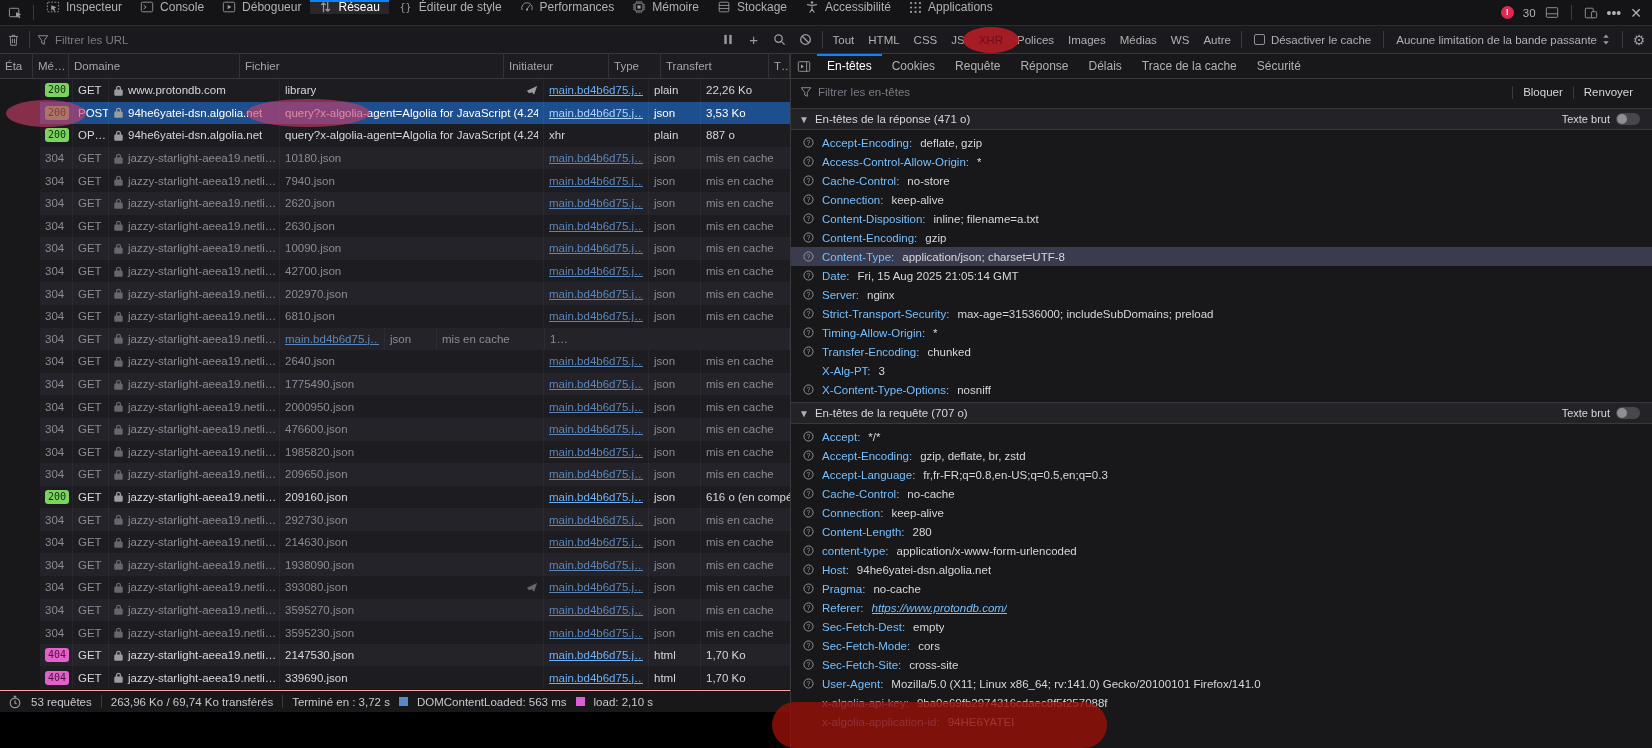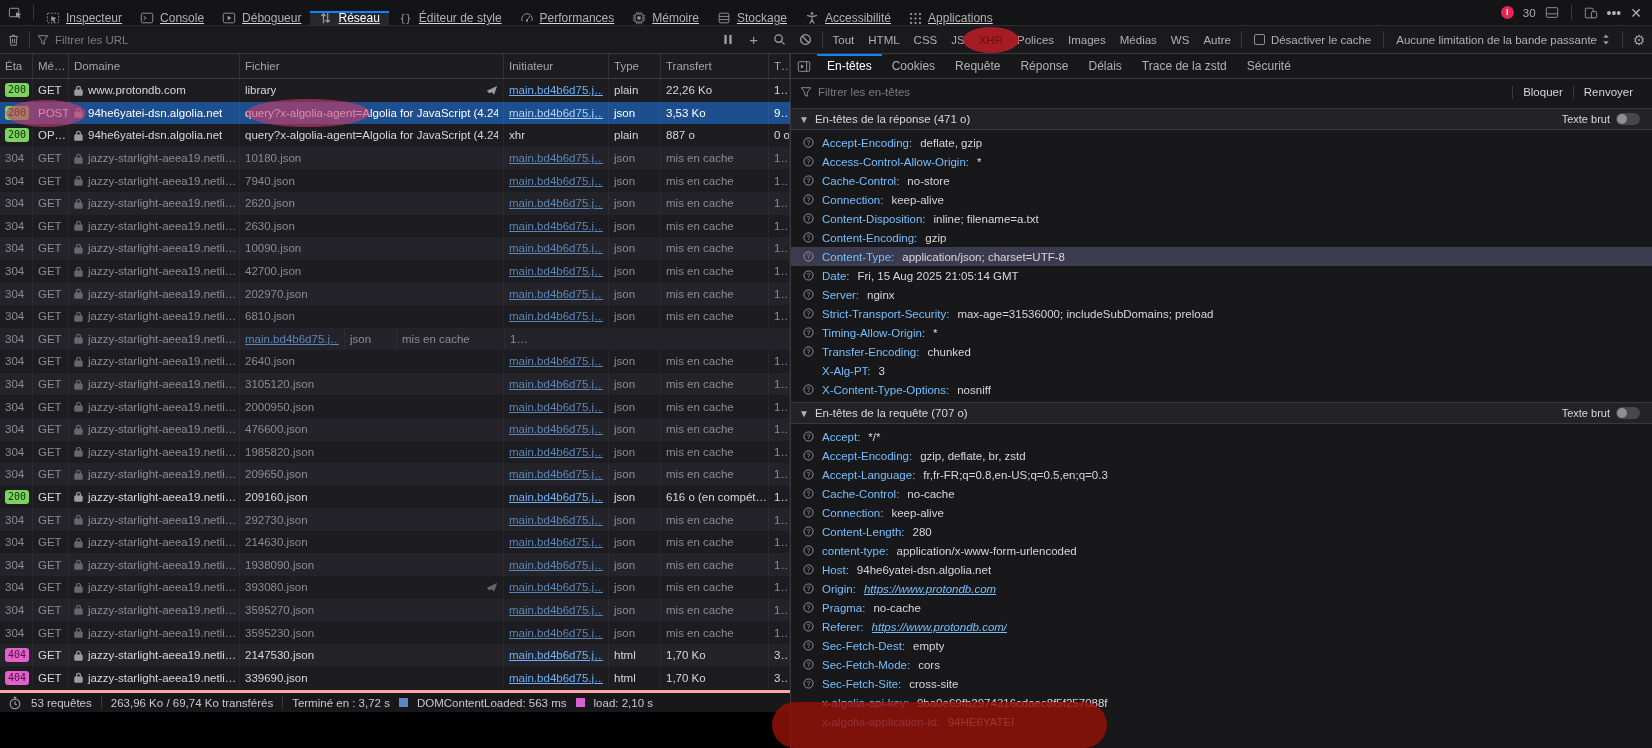--- a/index.html
+++ b/index.html
@@ -6,21 +6,21 @@
   html,body { background:#000; }
   body { font-family:"Liberation Sans", sans-serif; }
   #app { position:relative; width:1652px; height:748px; background:#18181a; overflow:hidden; color:#d7d7db; font-size:11.5px; }
 
   .icon { display:inline-flex; align-items:center; justify-content:center; color:#9b9ba2; flex:none; }
   .sep-v { width:1px; background:#38383d; margin:5px 3px; align-self:stretch; flex:none; }
 
   
   .topbar { position:absolute; left:0; top:0; right:0; height:26px; background:#141417; border-bottom:1px solid #2c2c31; display:flex; align-items:stretch; }
   .pick-btn { width:30px; display:flex; align-items:center; justify-content:center; }
-  #top-tabs { display:flex; align-items:flex-end;text-decoration:underline; }
+  #top-tabs { display:flex; align-items:flex-start; }
   .tool-tab { display:flex; align-items:center; gap:6px; padding:0 9px; color:#b1b1b3; font-size:12px; position:relative; white-space:nowrap; }
   .tool-tab.active { background:#27272c; color:#fff; }
   .tool-tab.active::before { content:""; position:absolute; top:0; left:0; right:0; height:2px; background:#0a84ff; }
   .topbar-right { margin-left:auto; display:flex; align-items:center; gap:9px; padding-right:10px; }
   .err-badge { background:#e22850; color:#fff; border-radius:8px; width:13px; height:13px; font-size:9px; line-height:13px; text-align:center; font-weight:bold; }
   .err-count { color:#b1b1b3; }
   .glyph-btn { color:#b1b1b3; font-size:14px; line-height:1; }
 
   
   .netbar { position:absolute; top:26px; left:0; right:0; height:28px; background:#1a1a1e; border-bottom:1px solid #38383d; display:flex; align-items:center; }
@@ -35,38 +35,38 @@
   .cache-group { display:flex; align-items:flex-start; gap:6px; color:#b1b1b3; padding:0 9px; white-space:nowrap; }
   .checkbox { width:11px; height:11px; border:1px solid #8f8f94; border-radius:2px; background:transparent; flex:none; }
   .throttle { display:flex; align-items:center; gap:5px; color:#b1b1b3; padding:0 9px; white-space:nowrap; }
 
   
   .table { position:absolute; left:0; top:54px; width:790px; bottom:0; }
   .thead { display:flex; height:25px; background:#1c1c21; border-bottom:1px solid #38383d; color:#a4a4ad; align-items:stretch; }
   .th { display:flex; align-items:center; padding:0 5px; border-right:1px solid #323238; overflow:hidden; white-space:nowrap; }
   .c0{width:33px;flex:none} .c1{width:36px;flex:none} .c2{width:171px;flex:none} .c3{width:264px;flex:none}
   .c4{width:105px;flex:none} .c5{width:52px;flex:none} .c6{width:108px;flex:none} .c7{flex:1;min-width:0}
-  #rows { position:absolute; top:25px; left:0; right:0; height:611px; overflow:hidden; }
+  #rows { position:absolute; top:25px; left:0; right:0; height:611px; overflow:hidden;padding-left:40px; }
   .row { display:flex; height:22.6px; align-items:stretch; background:#1c1c21; }
   .row.alt { background:#232329; }
   .row.sel { background:#1d4f8f; color:#fff; }
   .cell { display:flex; align-items:center; gap:5px; padding:0 5px; border-right:1px solid rgba(255,255,255,0.045); overflow:hidden; white-space:nowrap; }
   .cell.between { justify-content:space-between; }
   .badge { font-family:"DejaVu Sans Mono", monospace; font-size:10px; padding:0 3px; border-radius:3px; line-height:14px; flex:none; }
   .badge.g { background:#7cd35f; color:#0f3010; }
   .badge.m { background:#e361c8; color:#4d1043; }
   a.init { color:#6eb0f7; text-decoration:underline; overflow:hidden; }
   .row.sel a.init { color:#abd1ff; }
   .row.dim { color:#8b8b94; }
   .row.dim .icon { color:#66666d; }
   .row.dim a.init { color:#5c86b8; }
   .lock { color:#9b9ba2; }
 
   
-  .statusbar { position:absolute; left:0; top:690px; width:790px; height:22px; background:#18181b; border-top:3px solid #fca5a5; display:flex; align-items:center; gap:9px; color:#c8c8cd; padding:0 8px; white-space:nowrap; }
+  .statusbar { position:absolute; left:0; top:690px; width:790px; height:22px; background:#18181b; border-top:1px solid #fca5a5; display:flex; align-items:center; gap:9px; color:#c8c8cd; padding:0 8px; white-space:nowrap; }
   .sb-sep { width:1px; height:13px; background:#38383d; flex:none; }
   .sw { width:9px; height:9px; display:inline-block; flex:none; }
   .black-strip { position:absolute; left:0; top:712px; width:790px; height:36px; background:#000; }
 
   
   .panel { position:absolute; left:790px; top:54px; width:862px; bottom:0; border-left:1px solid #38383d; background:#18181a; overflow:hidden; }
   .ptabs { display:flex; height:25px; border-bottom:1px solid #38383d; align-items:stretch; }
   .ptoggle { width:26px; display:flex; align-items:center; justify-content:center; }
   .ptab { display:flex; align-items:center; padding:0 10px; color:#b1b1b3; font-size:12px; position:relative; white-space:nowrap; }
   .ptab.active { color:#fff; }
@@ -732,21 +732,21 @@
           </div>
     <div class="cell c2">
             <span class="icon lock">
               <svg width="9" height="11" viewBox="0 0 10 12" fill="currentColor">
                 <path d="M2.2 5V3.6a2.8 2.8 0 0 1 5.6 0V5h.5c.8 0 1.4.6 1.4 1.4v4.1c0 .8-.6 1.4-1.4 1.4H1.7c-.8 0-1.4-.6-1.4-1.4V6.4C.3 5.6.9 5 1.7 5h.5zm1.4 0h2.8V3.6a1.4 1.4 0 0 0-2.8 0V5z"></path>
               </svg>
             </span>
             <span>jazzy-starlight-aeea19.netli…</span>
           </div>
     <div class="cell c3 between">
-            <span style="overflow:hidden">3105120.json</span>
+            <span style="overflow:hidden">1775490.json</span>
           </div>
     <div class="cell c4">
             <a class="init">main.bd4b6d75.j…</a>
           </div>
     <div class="cell c5">
             <span>json</span>
           </div>
     <div class="cell c6">
             <span>mis en cache</span>
           </div>
@@ -1205,21 +1205,21 @@
           <div class="ptab">
             <span>Requête</span>
           </div>
           <div class="ptab">
             <span>Réponse</span>
           </div>
           <div class="ptab">
             <span>Délais</span>
           </div>
           <div class="ptab">
-            <span>Trace de la zstd</span>
+            <span>Trace de la cache</span>
           </div>
           <div class="ptab">
             <span>Sécurité</span>
           </div>
         </div>
     </div>
     <div class="pfilter">
       <span class="icon">
         <svg width="12" height="12" viewBox="0 0 14 14" fill="none" stroke="currentColor">
             <path d="M1.5 2h11L8.5 7.5V12l-3-1.5V7.5z"></path>
@@ -1468,30 +1468,20 @@
         <span class="hname">Host:</span>
         <span class="hval">94he6yatei-dsn.algolia.net</span>
       </div>
           <div class="hrow">
         <span class="icon q">
               <svg width="11" height="11" viewBox="0 0 12 12" fill="none" stroke="currentColor">
                 <circle cx="6" cy="6" r="5"></circle>
                 <text x="6" y="8.6" text-anchor="middle" font-size="7.5" fill="currentColor" stroke="none" font-family="Liberation Sans, sans-serif">?</text>
               </svg>
             </span>
-        <span class="hname">Origin:</span>
-        <span class="hval link">https://www.protondb.com</span>
-      </div>
-          <div class="hrow">
-        <span class="icon q">
-              <svg width="11" height="11" viewBox="0 0 12 12" fill="none" stroke="currentColor">
-                <circle cx="6" cy="6" r="5"></circle>
-                <text x="6" y="8.6" text-anchor="middle" font-size="7.5" fill="currentColor" stroke="none" font-family="Liberation Sans, sans-serif">?</text>
-              </svg>
-            </span>
         <span class="hname">Pragma:</span>
         <span class="hval">no-cache</span>
       </div>
           <div class="hrow">
         <span class="icon q">
               <svg width="11" height="11" viewBox="0 0 12 12" fill="none" stroke="currentColor">
                 <circle cx="6" cy="6" r="5"></circle>
                 <text x="6" y="8.6" text-anchor="middle" font-size="7.5" fill="currentColor" stroke="none" font-family="Liberation Sans, sans-serif">?</text>
               </svg>
             </span>
@@ -1520,20 +1510,30 @@
       </div>
           <div class="hrow">
         <span class="icon q">
               <svg width="11" height="11" viewBox="0 0 12 12" fill="none" stroke="currentColor">
                 <circle cx="6" cy="6" r="5"></circle>
                 <text x="6" y="8.6" text-anchor="middle" font-size="7.5" fill="currentColor" stroke="none" font-family="Liberation Sans, sans-serif">?</text>
               </svg>
             </span>
         <span class="hname">Sec-Fetch-Site:</span>
         <span class="hval">cross-site</span>
+      </div>
+          <div class="hrow">
+        <span class="icon q">
+              <svg width="11" height="11" viewBox="0 0 12 12" fill="none" stroke="currentColor">
+                <circle cx="6" cy="6" r="5"></circle>
+                <text x="6" y="8.6" text-anchor="middle" font-size="7.5" fill="currentColor" stroke="none" font-family="Liberation Sans, sans-serif">?</text>
+              </svg>
+            </span>
+        <span class="hname">User-Agent:</span>
+        <span class="hval">Mozilla/5.0 (X11; Linux x86_64; rv:141.0) Gecko/20100101 Firefox/141.0</span>
       </div>
           <div class="hrow">
         <span class="qspace"></span>
         <span class="hname">x-algolia-api-key:</span>
         <span class="hval">9ba0e69fb2974316cdaec8f5f257088f</span>
       </div>
           <div class="hrow">
         <span class="qspace"></span>
         <span class="hname">x-algolia-application-id:</span>
         <span class="hval">94HE6YATEI</span>

